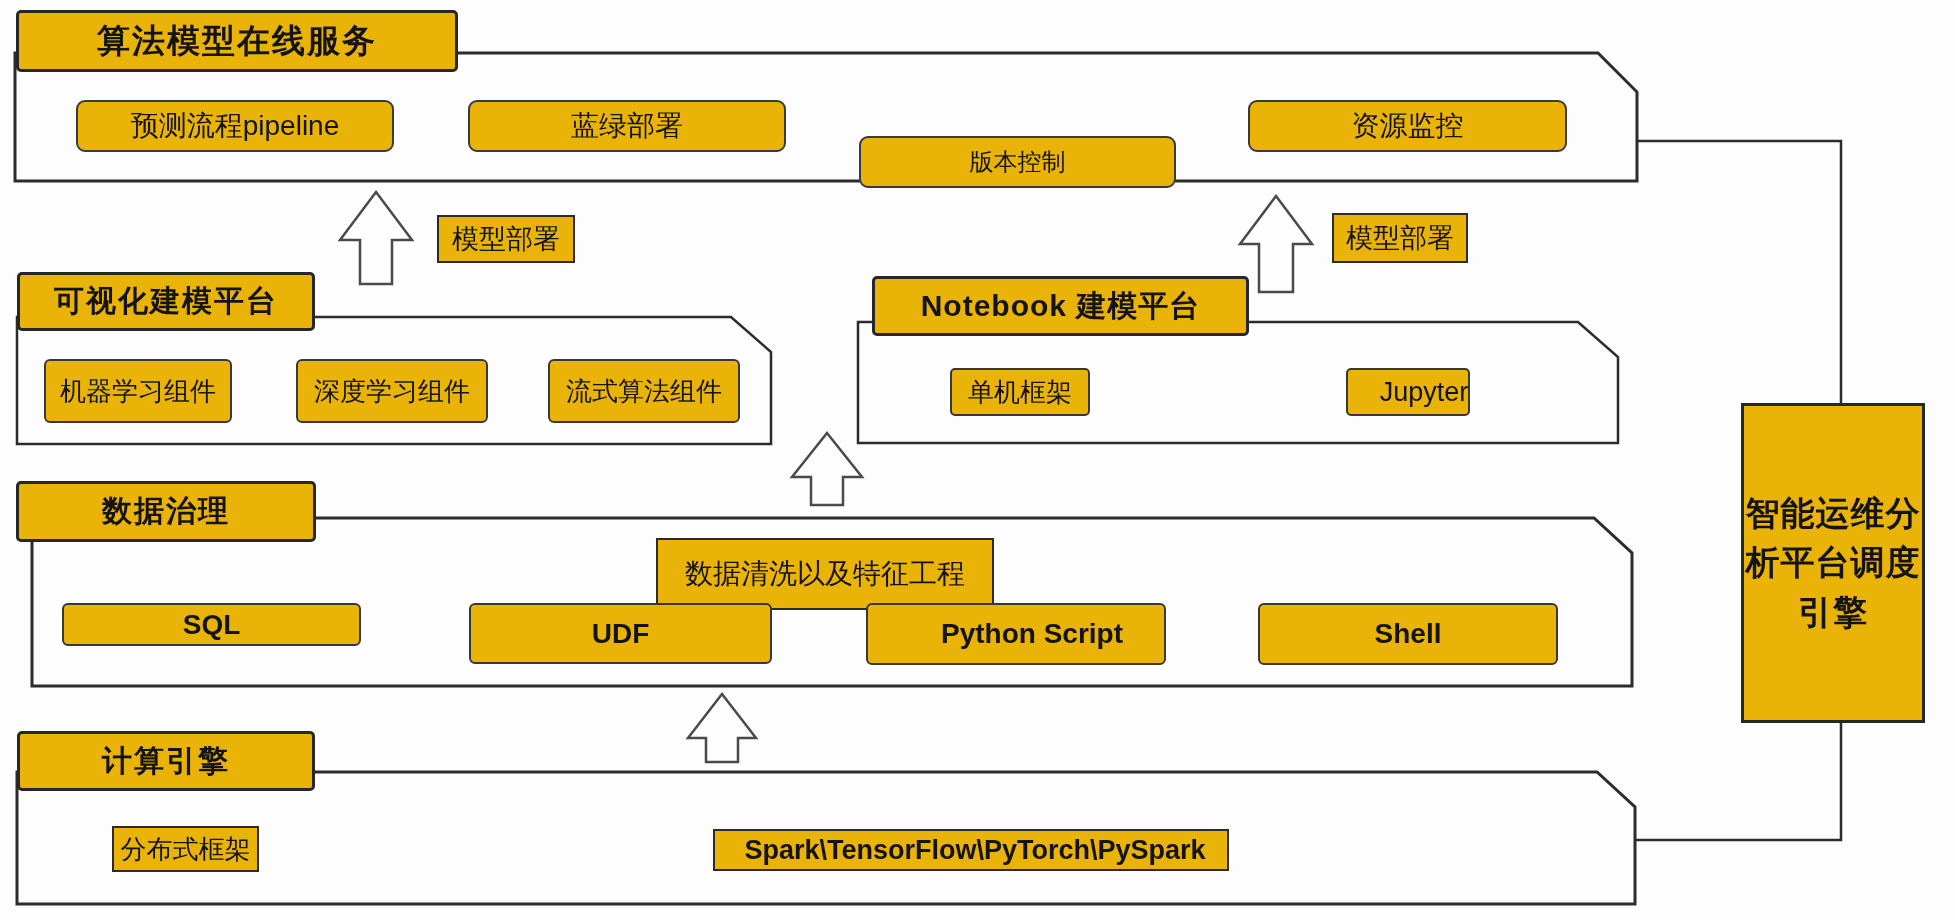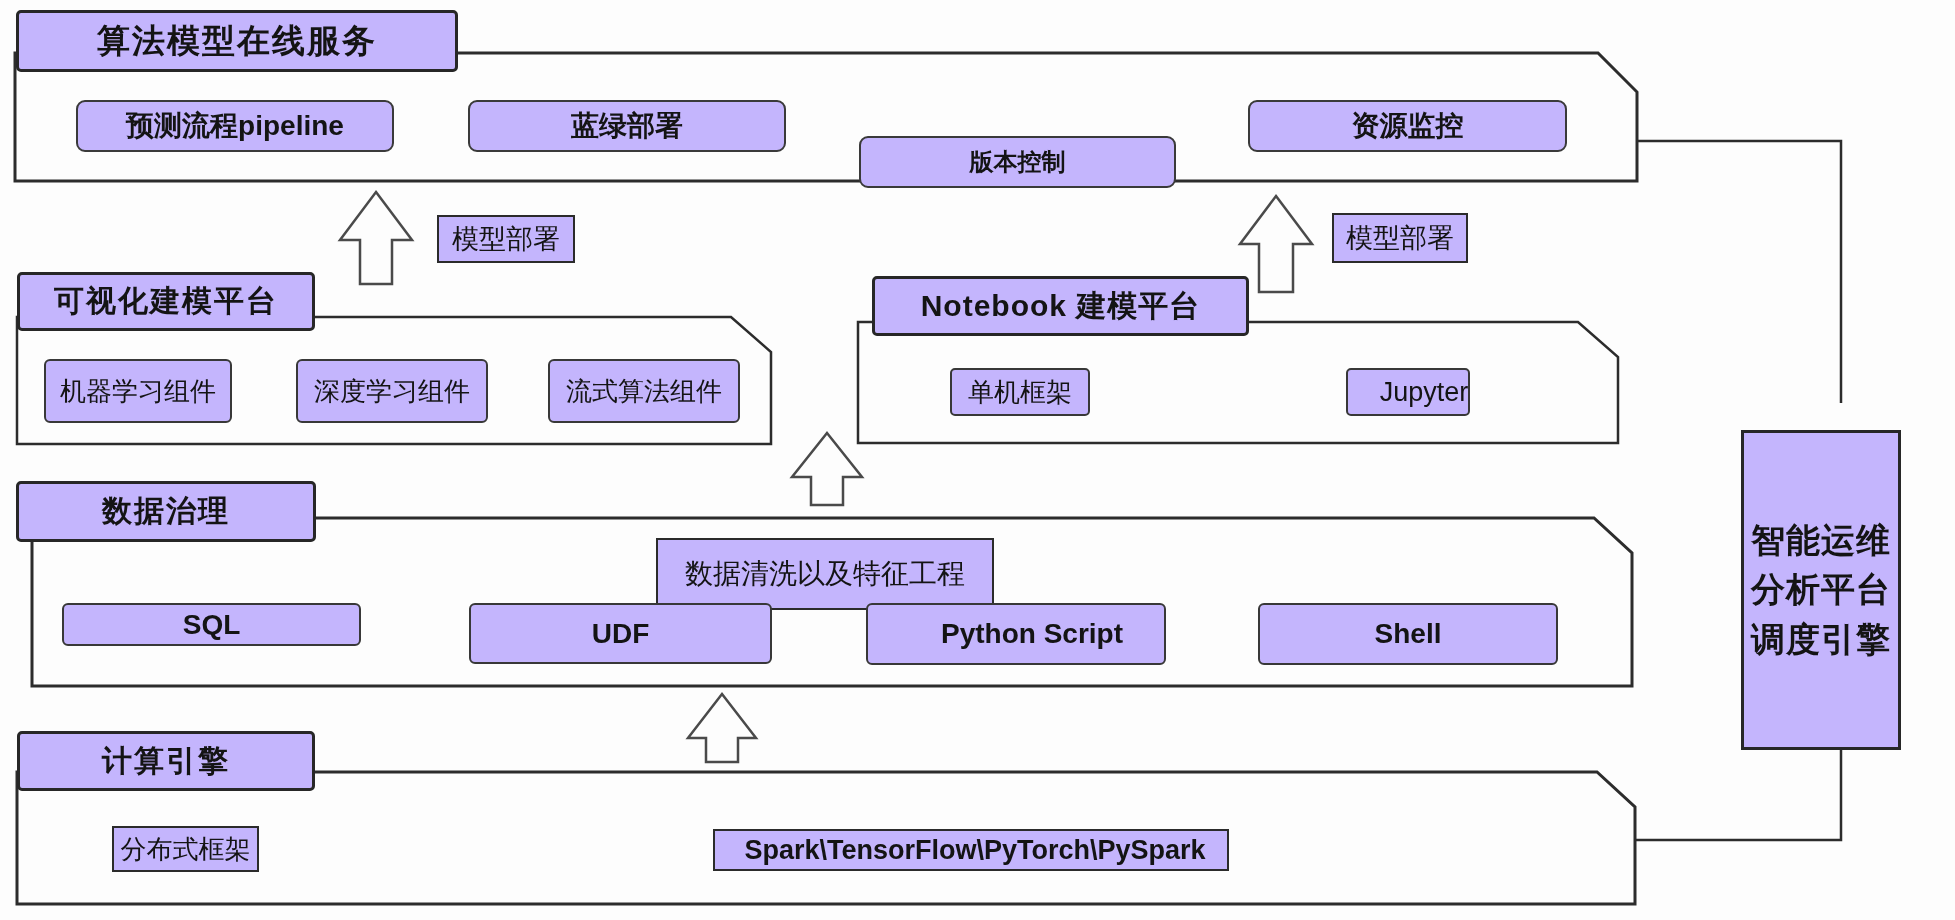--- a/index.html
+++ b/index.html
@@ -1,23 +1,23 @@
 <!DOCTYPE html>
 <html><head>
 <meta charset="utf-8">
 <style>
   html,body{margin:0;padding:0;background:#ffffff;}
   #canvas{
     position:relative;width:1955px;height:920px;background:#fdfdfd;overflow:hidden;
     font-family:"Liberation Sans","DejaVu Sans",sans-serif;color:#141414;
   }
   #wires{position:absolute;left:0;top:0;width:1955px;height:920px;}
-  .abs{position:absolute;box-sizing:border-box;display:flex;align-items:center;justify-content:center;text-align:center;background:#c4b5fd;}
+  .abs{position:absolute;box-sizing:border-box;display:flex;align-items:center;justify-content:center;text-align:center;background:#eab308;}
   .title{border:3px solid #272727;border-radius:5px;font-weight:bold;letter-spacing:2px;}
-  .rbox{border:2.5px solid #3a3a3a;border-radius:9px;font-weight:700;}
+  .rbox{border:2.5px solid #3a3a3a;border-radius:9px;font-weight:400;}
   .sbox{border:2.5px solid #383838;border-radius:6px;}
   .label{border:2px solid #2b2b2b;border-radius:0;}
   .bold{font-weight:bold;}
   .scheduler{border:3px solid #272727;font-weight:bold;line-height:1.45;letter-spacing:1px;}
 </style>
 </head>
 <body>
 
 <div id="canvas">
 
@@ -60,17 +60,17 @@
   <div class="abs label" style="left:656px;top:538px;width:338px;height:72px;font-size:28px;">数据清洗以及特征工程</div>
   <div class="abs sbox bold" style="left:62px;top:603px;width:299px;height:43px;font-size:28px;">SQL</div>
   <div class="abs sbox bold" style="left:469px;top:603px;width:303px;height:61px;font-size:28px;">UDF</div>
   <div class="abs sbox bold" style="left:866px;top:603px;width:300px;height:62px;font-size:28px;padding-left:32px;">Python Script</div>
   <div class="abs sbox bold" style="left:1258px;top:603px;width:300px;height:62px;font-size:28px;">Shell</div>
 
   <div class="abs title" style="left:17px;top:731px;width:298px;height:60px;font-size:30px;">计算引擎</div>
   <div class="abs label" style="left:112px;top:826px;width:147px;height:46px;font-size:26px;">分布式框架</div>
   <div class="abs label bold" style="left:713px;top:829px;width:516px;height:42px;font-size:27px;padding-left:8px;">Spark\TensorFlow\PyTorch\PySpark</div>
 
-  <div class="abs scheduler" style="left:1741px;top:403px;width:160px;height:320px;font-size:34px;margin-top:27px;">
+  <div class="abs scheduler" style="left:1741px;top:403px;width:184px;height:320px;font-size:34px;">
     <span style="width:178px;display:inline-block;">智能运维分析平台调度引擎</span>
   </div>
 
 </div>
 
 </body></html>

